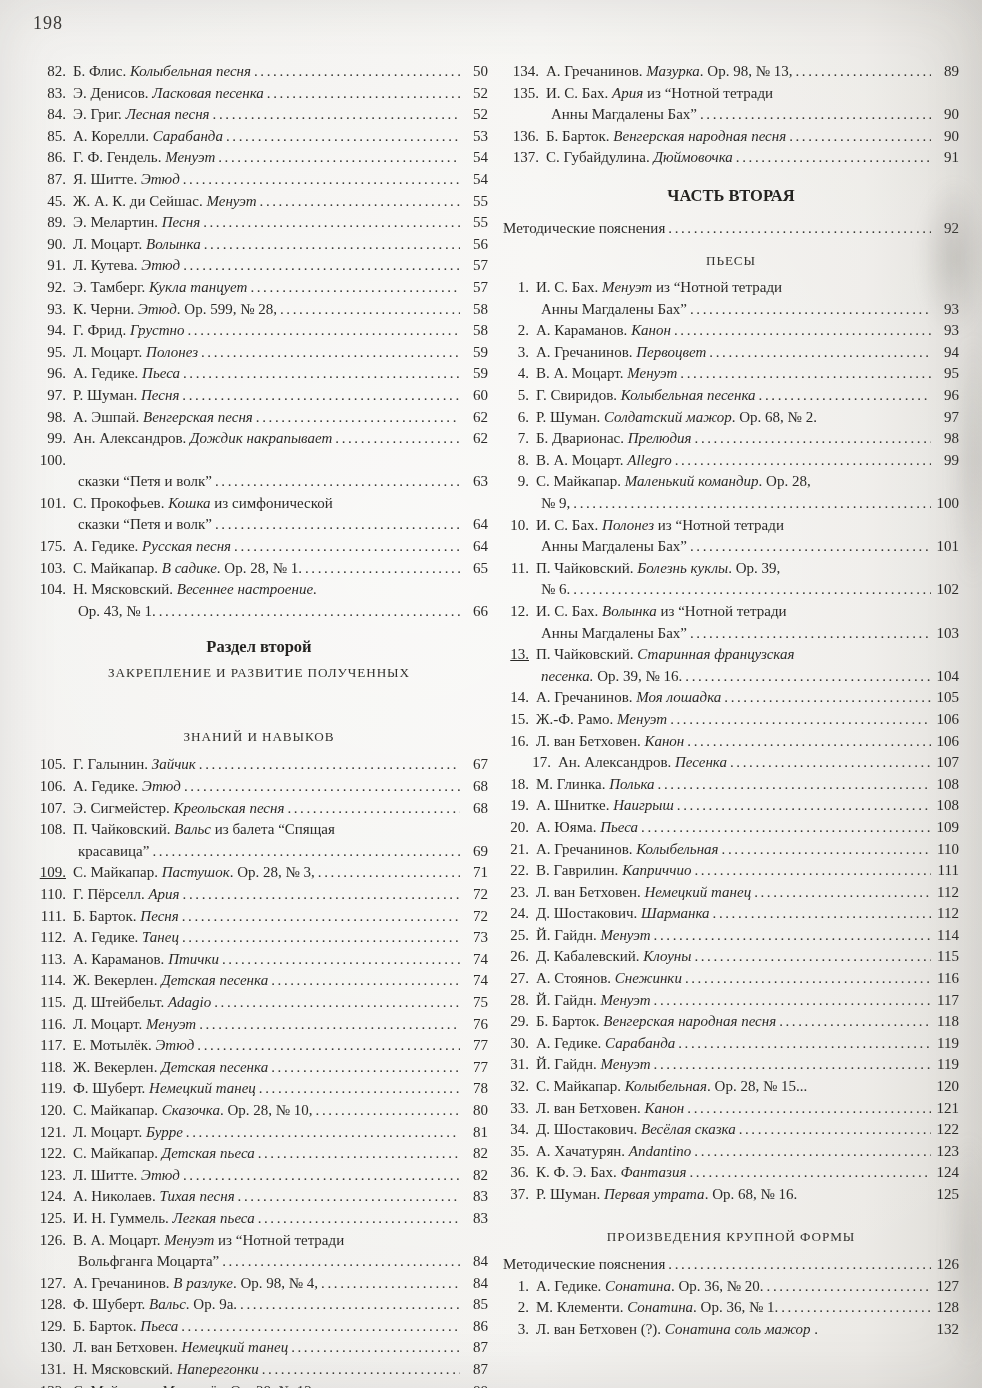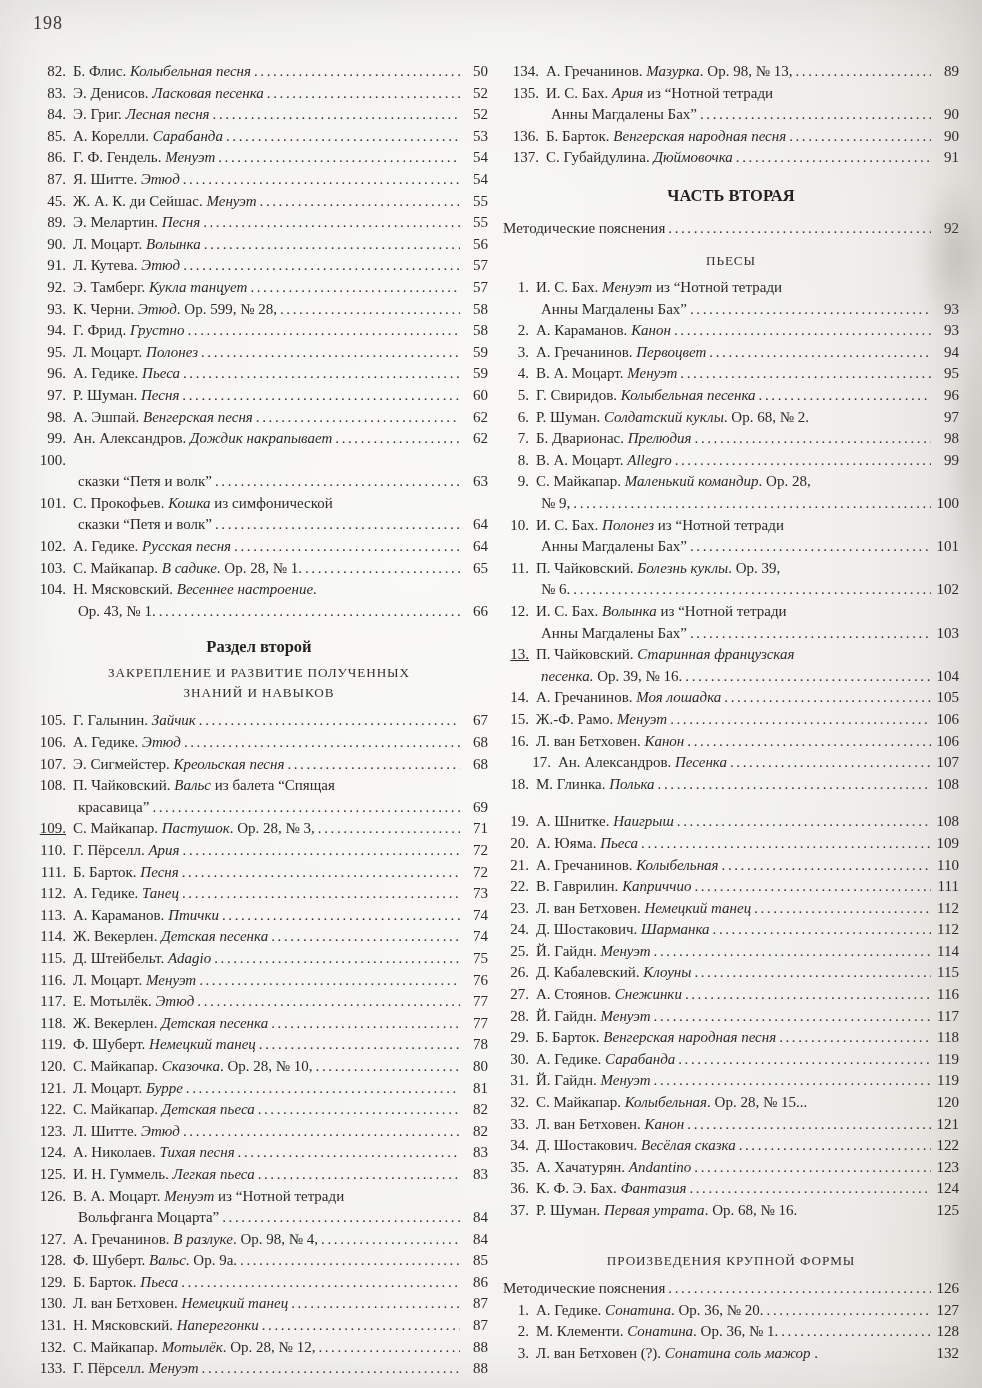--- a/index.html
+++ b/index.html
@@ -41,21 +41,21 @@
     color:#35342f;
   }
   .pg{flex:none;min-width:28px;text-align:right;}
 
   .h-title{
     text-align:center;font-weight:bold;font-size:16.5px;
     line-height:23px;color:#242320;
   }
   .h-caps{
     text-align:center;font-size:13.2px;letter-spacing:.9px;
-    line-height:19.5px;color:#33322e;
+    line-height:19.5px;color:#33322e;margin-top:44px;
   }
 
   .smudge{position:absolute;pointer-events:none;}
   .sm1{right:-8px;top:178px;width:72px;height:160px;
     background:radial-gradient(ellipse at center,rgba(125,122,116,.28),rgba(125,122,116,0) 70%);
     filter:blur(6px);}
   .sm2{right:-14px;top:330px;width:46px;height:260px;
     background:radial-gradient(ellipse at center,rgba(130,127,120,.18),rgba(130,127,120,0) 70%);
     filter:blur(7px);}
   .sm3{right:-12px;top:1130px;width:50px;height:240px;
@@ -190,21 +190,21 @@
           <span class="num" style="width: 36px;">101.</span>
           <span class="txt"><span>С. Прокофьев. </span><em>Кошка</em><span> из симфонической</span></span>
         </div>
         <div class="row cont">
           <span class="num" style="width: 36px;"></span>
           <span class="txt"><span>сказки “Петя и волк”</span></span>
           <span class="dots">................................................................................................................................................................................................................................................................................................................................................................................................................</span>
           <span class="pg">64</span>
         </div>
         <div class="row">
-          <span class="num" style="width: 36px;">102.</span>
+          <span class="num" style="width: 36px;">175.</span>
           <span class="txt"><span>А. Гедике. </span><em>Русская песня</em></span>
           <span class="dots">................................................................................................................................................................................................................................................................................................................................................................................................................</span>
           <span class="pg">64</span>
         </div>
         <div class="row">
           <span class="num" style="width: 36px;">103.</span>
           <span class="txt"><span>С. Майкапар. </span><em>В садике</em><span>. Ор. 28, № 1.</span></span>
           <span class="dots">................................................................................................................................................................................................................................................................................................................................................................................................................</span>
           <span class="pg">65</span>
         </div>
@@ -477,21 +477,21 @@
           <span class="pg">95</span>
         </div>
         <div class="row">
           <span class="num" style="width: 26px;">5.</span>
           <span class="txt"><span>Г. Свиридов. </span><em>Колыбельная песенка</em></span>
           <span class="dots">................................................................................................................................................................................................................................................................................................................................................................................................................</span>
           <span class="pg">96</span>
         </div>
         <div class="row">
           <span class="num" style="width: 26px;">6.</span>
-          <span class="txt"><span>Р. Шуман. </span><em>Солдатский куклы</em><span>. Ор. 68, № 2.</span></span>
+          <span class="txt"><span>Р. Шуман. </span><em>Солдатский мажор</em><span>. Ор. 68, № 2.</span></span>
           <span class="dots"></span>
           <span class="pg">97</span>
         </div>
         <div class="row">
           <span class="num" style="width: 26px;">7.</span>
           <span class="txt"><span>Б. Дварионас. </span><em>Прелюдия</em></span>
           <span class="dots">................................................................................................................................................................................................................................................................................................................................................................................................................</span>
           <span class="pg">98</span>
         </div>
         <div class="row">
@@ -574,21 +574,21 @@
           <span class="dots">................................................................................................................................................................................................................................................................................................................................................................................................................</span>
           <span class="pg">107</span>
         </div>
         <div class="row">
           <span class="num" style="width: 26px;">18.</span>
           <span class="txt"><span>М. Глинка. </span><em>Полька</em></span>
           <span class="dots">................................................................................................................................................................................................................................................................................................................................................................................................................</span>
           <span class="pg">108</span>
         </div>
         <div class="row">
-          <span class="num" style="width: 26px; margin-top: 16px;">19.</span>
+          <span class="num" style="width: 26px;">19.</span>
           <span class="txt"><span>А. Шнитке. </span><em>Наигрыш</em></span>
           <span class="dots">................................................................................................................................................................................................................................................................................................................................................................................................................</span>
           <span class="pg">108</span>
         </div>
         <div class="row">
           <span class="num" style="width: 26px;">20.</span>
           <span class="txt"><span>А. Юяма. </span><em>Пьеса</em></span>
           <span class="dots">................................................................................................................................................................................................................................................................................................................................................................................................................</span>
           <span class="pg">109</span>
         </div>
@@ -688,21 +688,21 @@
           <span class="dots">................................................................................................................................................................................................................................................................................................................................................................................................................</span>
           <span class="pg">124</span>
         </div>
         <div class="row">
           <span class="num" style="width: 26px;">37.</span>
           <span class="txt"><span>Р. Шуман. </span><em>Первая утрата</em><span>. Ор. 68, № 16.</span></span>
           <span class="dots"></span>
           <span class="pg">125</span>
         </div>
       </div>
-      <div class="h-caps" style="margin-top: 29px;">ПРОИЗВЕДЕНИЯ КРУПНОЙ ФОРМЫ</div>
+      <div class="h-caps" style="margin-top: 21px;">ПРОИЗВЕДЕНИЯ КРУПНОЙ ФОРМЫ</div>
       <div class="entries" style="margin-top: 8px;">
         <div class="row">
           <span class="txt"><span>Методические пояснения</span></span>
           <span class="dots">................................................................................................................................................................................................................................................................................................................................................................................................................</span>
           <span class="pg">126</span>
         </div>
         <div class="row">
           <span class="num" style="width: 26px;">1.</span>
           <span class="txt"><span>А. Гедике. </span><em>Сонатина</em><span>. Ор. 36, № 20.</span></span>
           <span class="dots">................................................................................................................................................................................................................................................................................................................................................................................................................</span>

